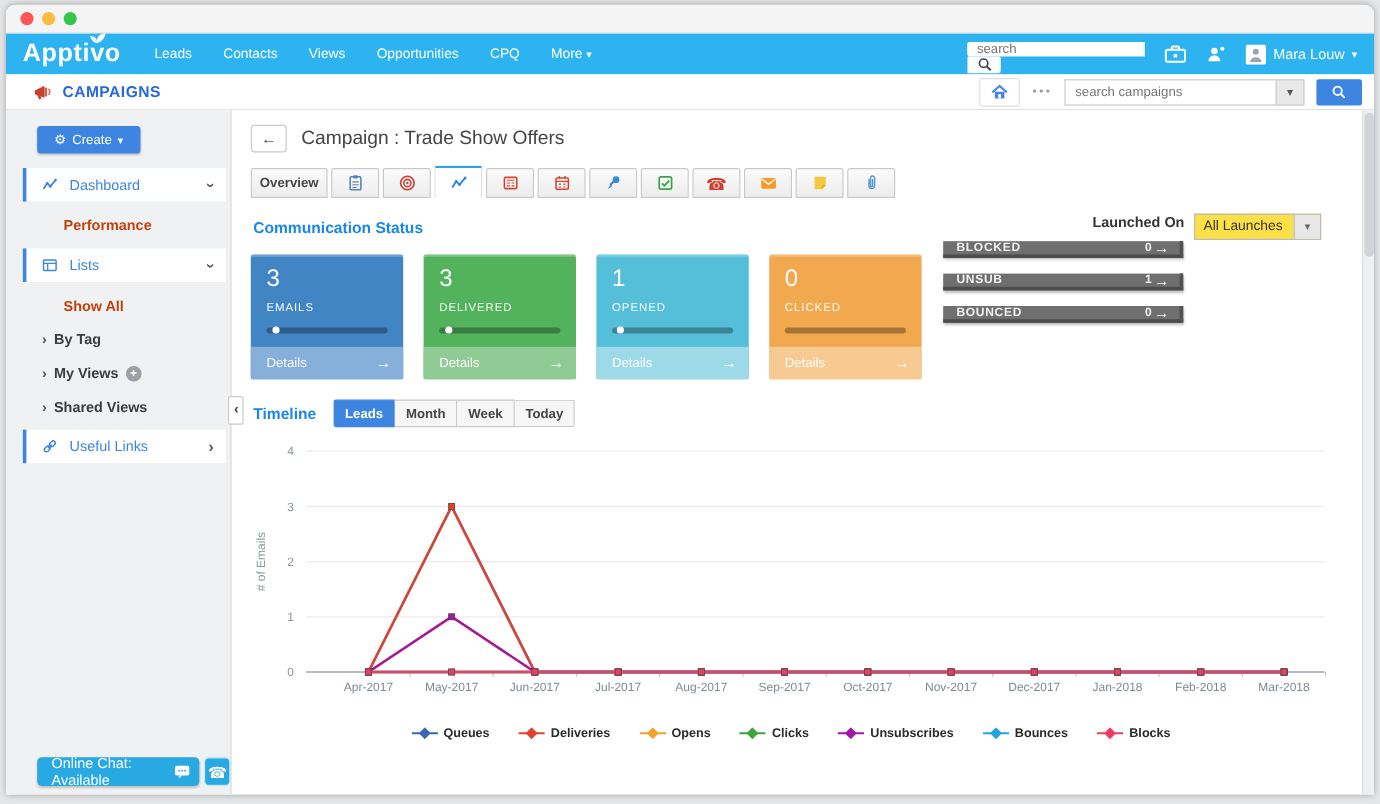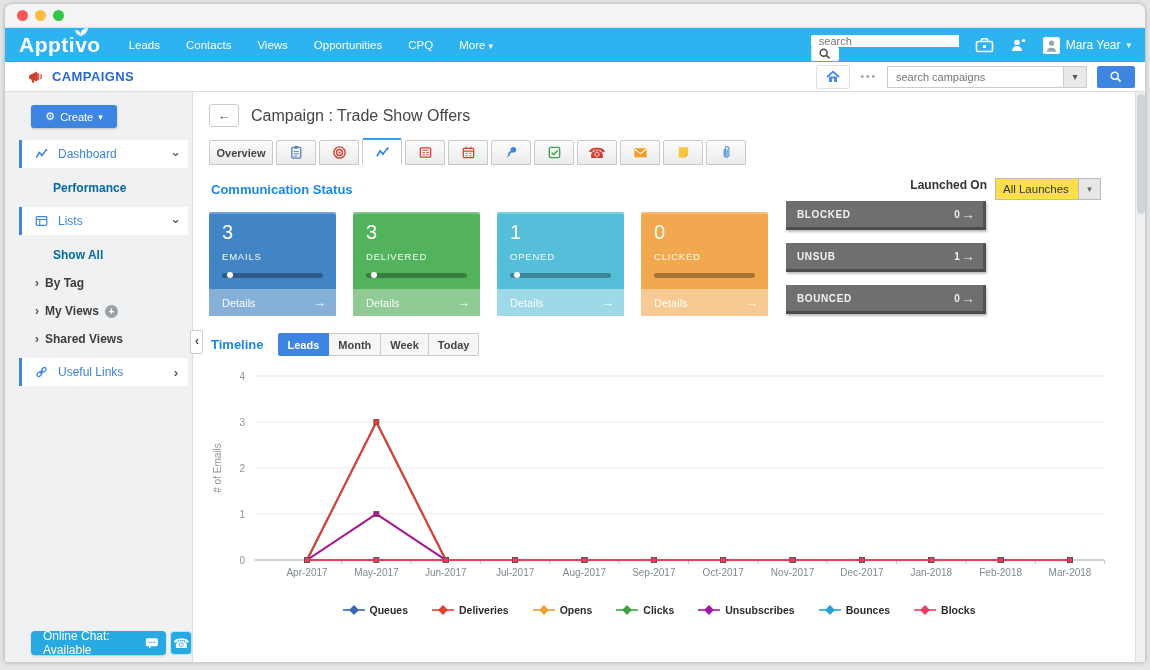--- a/index.html
+++ b/index.html
@@ -37,21 +37,21 @@
   .blue-search { width:38px; height:22px; background:var(--accent,#3d85e0); border:none; border-radius:2px; color:#fff; display:flex; align-items:center; justify-content:center; cursor:pointer; }
 
   
   .body { flex:1; display:flex; position:relative; background:#fff; }
 
   .sidebar { width:188px; background:#f0f1f2; border-right:1px solid #dcdcdc; position:relative; padding-top:13px; flex-shrink:0; }
   .create-btn { margin-left:26px; width:86px; height:23px; background:var(--accent,#3d85e0); border:none; border-radius:3px; color:#fff; font-size:11px; display:flex; align-items:center; justify-content:center; gap:5px; cursor:pointer; box-shadow:0 1px 2px rgba(0,0,0,.2); }
   .side-block { margin:12px 4px 4px 14px; height:28px; background:#fff; border-left:3px solid var(--accent,#3d85e0); display:flex; align-items:center; padding:0 10px 0 12px; cursor:pointer; }
   .side-block .lbl { color:var(--accent,#3d85e0); font-size:12px; margin-left:9px; }
   .side-block .tail { margin-left:auto; color:#555; font-size:13px; font-weight:bold; }
-  .sub-item { margin:13px 0 0 48px; font-size:12px; color:#0369a1; font-weight:bold; cursor:pointer; }
+  .sub-item { margin:13px 0 0 48px; font-size:12px; color:#c2410c; font-weight:bold; cursor:pointer; }
   .tree-item { margin:14px 0 0 30px; font-size:12px; color:#3c3c3c; font-weight:bold; cursor:pointer; display:flex; align-items:center; gap:6px; }
   .tree-item .car { color:#555; font-weight:bold; }
   .plus-badge { width:13px; height:13px; border-radius:50%; background:#9aa0a6; color:#fff; font-size:10px; line-height:13px; text-align:center; }
   .rot90 { display:inline-block; transform:rotate(90deg); }
 
   .chat-wrap { position:absolute; bottom:7px; left:26px; display:flex; gap:4px; align-items:center; }
   .chat-pill { background:var(--chat,#29a9e1); border-radius:4px; color:#fff; font-size:12px; height:24px; display:flex; align-items:center; gap:7px; padding:0 8px 0 12px; cursor:pointer; box-shadow:0 1px 2px rgba(0,0,0,.2); }
   .phone-btn { background:var(--chat,#29a9e1); border:1px solid #bfe6f7; border-radius:4px; width:26px; height:24px; color:#fff; font-size:13px; display:flex; align-items:center; justify-content:center; cursor:pointer; }
 
   .collapse-handle { position:absolute; left:185px; top:238px; width:13px; height:24px; background:#fff; border:1px solid #ccc; border-radius:2px; font-size:12px; font-weight:bold; color:#444; display:flex; align-items:center; justify-content:center; cursor:pointer; z-index:5; }
@@ -78,21 +78,21 @@
   .cards-row { display:flex; margin-top:12px; gap:17px; }
   .comm-card { width:127px; height:104px; border-radius:2px; color:#fff; position:relative; display:flex; flex-direction:column; box-shadow:inset 0 2px 0 rgba(255,255,255,.25); cursor:pointer; }
   .card-count { font-size:20px; padding:9px 0 0 13px; }
   .card-label { font-size:9.5px; letter-spacing:.8px; padding:7px 0 0 13px; color:rgba(255,255,255,.95); }
   .card-bar { margin:11px 13px 0 13px; height:5px; border-radius:3px; background:rgba(0,0,0,.30); position:relative; }
   .card-bar .knob { position:absolute; top:-1px; width:6px; height:6px; border-radius:50%; background:#fff; }
   .card-footer { margin-top:auto; height:27px; display:flex; align-items:center; font-size:11px; color:rgba(255,255,255,.96); padding:0 10px 0 13px; }
   .card-footer .arr { margin-left:auto; font-weight:bold; font-size:13px; }
 
   .side-col { display:flex; flex-direction:column; gap:13px; margin-left:18px; margin-top:1px; }
-  .scard { width:200px; height:29px; background:var(--gray_button,#6f6f6f); border-right:3px solid #525252; border-bottom:3px solid #4c4c4c; color:#f2f2f2; font-size:10px; font-weight:bold; letter-spacing:.6px; display:flex; align-items:center; padding:0 8px 0 11px; cursor:pointer; box-shadow:1px 2px 2px rgba(0,0,0,.25); }
+  .scard { width:200px; height:14px; background:var(--gray_button,#6f6f6f); border-right:3px solid #525252; border-bottom:3px solid #4c4c4c; color:#f2f2f2; font-size:10px; font-weight:bold; letter-spacing:.6px; display:flex; align-items:center; padding:0 8px 0 11px; cursor:pointer; box-shadow:1px 2px 2px rgba(0,0,0,.25); }
   .scard .scount { margin-left:auto; font-size:10px; }
   .scard .arr { font-size:13px; margin-left:1px; }
 
   .timeline-row { display:flex; align-items:center; gap:14px; margin:17px 0 0 2px; }
   .seg { display:flex; }
   .seg-btn { height:23px; min-width:40px; padding:0 9px; border:1px solid #c9c9c9; border-left:none; background:#f6f6f6; font-size:11px; font-weight:bold; color:#444; display:flex; align-items:center; justify-content:center; cursor:pointer; }
   .seg-btn:first-child { border-left:1px solid #c9c9c9; border-radius:2px 0 0 2px; }
   .seg-btn:last-child { border-radius:0 2px 2px 0; }
   .seg-btn.active { background:var(--accent,#3d85e0); border-color:var(--accent,#3d85e0); color:#fff; }
 
@@ -153,21 +153,21 @@
           <circle cx="7" cy="5.4" r="2.7" fill="#fff"></circle>
           <path d="M2 14 a5 5 0 0 1 10 0 Z" fill="#fff"></path>
           <circle cx="13.6" cy="3.6" r="1.7" fill="#fff"></circle>
         </svg>
       <div class="user-chip">
         <svg width="17" height="17" viewBox="0 0 16 16">
             <rect width="16" height="16" rx="2" fill="#fff"></rect>
             <circle cx="8" cy="5.8" r="2.4" fill="#96a4b3"></circle>
             <path d="M3.4 13.8 a4.7 4.7 0 0 1 9.2 0 Z" fill="#96a4b3"></path>
           </svg>
-        <span>Mara Year</span>
+        <span>Mara Louw</span>
         <span style="font-size:9px;">▾</span>
       </div>
     </div>
   </div>
 
   <div class="app-header">
     <svg width="17" height="16" viewBox="0 0 17 16">
       <path d="M2 6.5 L10 2.5 L10 12.5 L2 9.5 Z" fill="#c8402f"></path>
       <rect x="10" y="4" width="2.2" height="7.5" rx="1" fill="#e05a45"></rect>
       <path d="M4 10 l1.6 4 2 -.7 -1.4 -3.6 Z" fill="#c8402f"></path>

